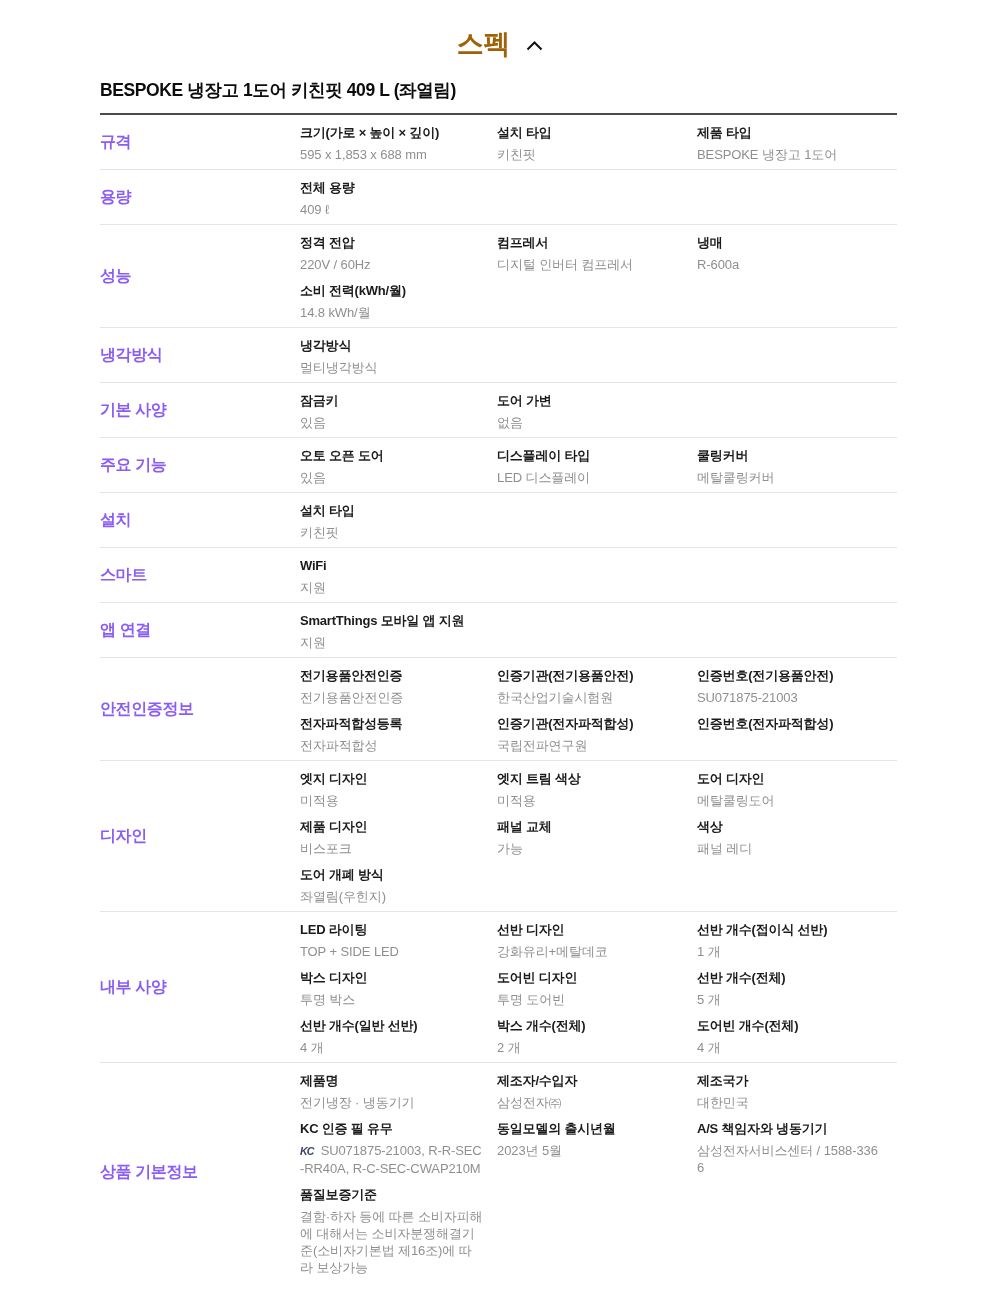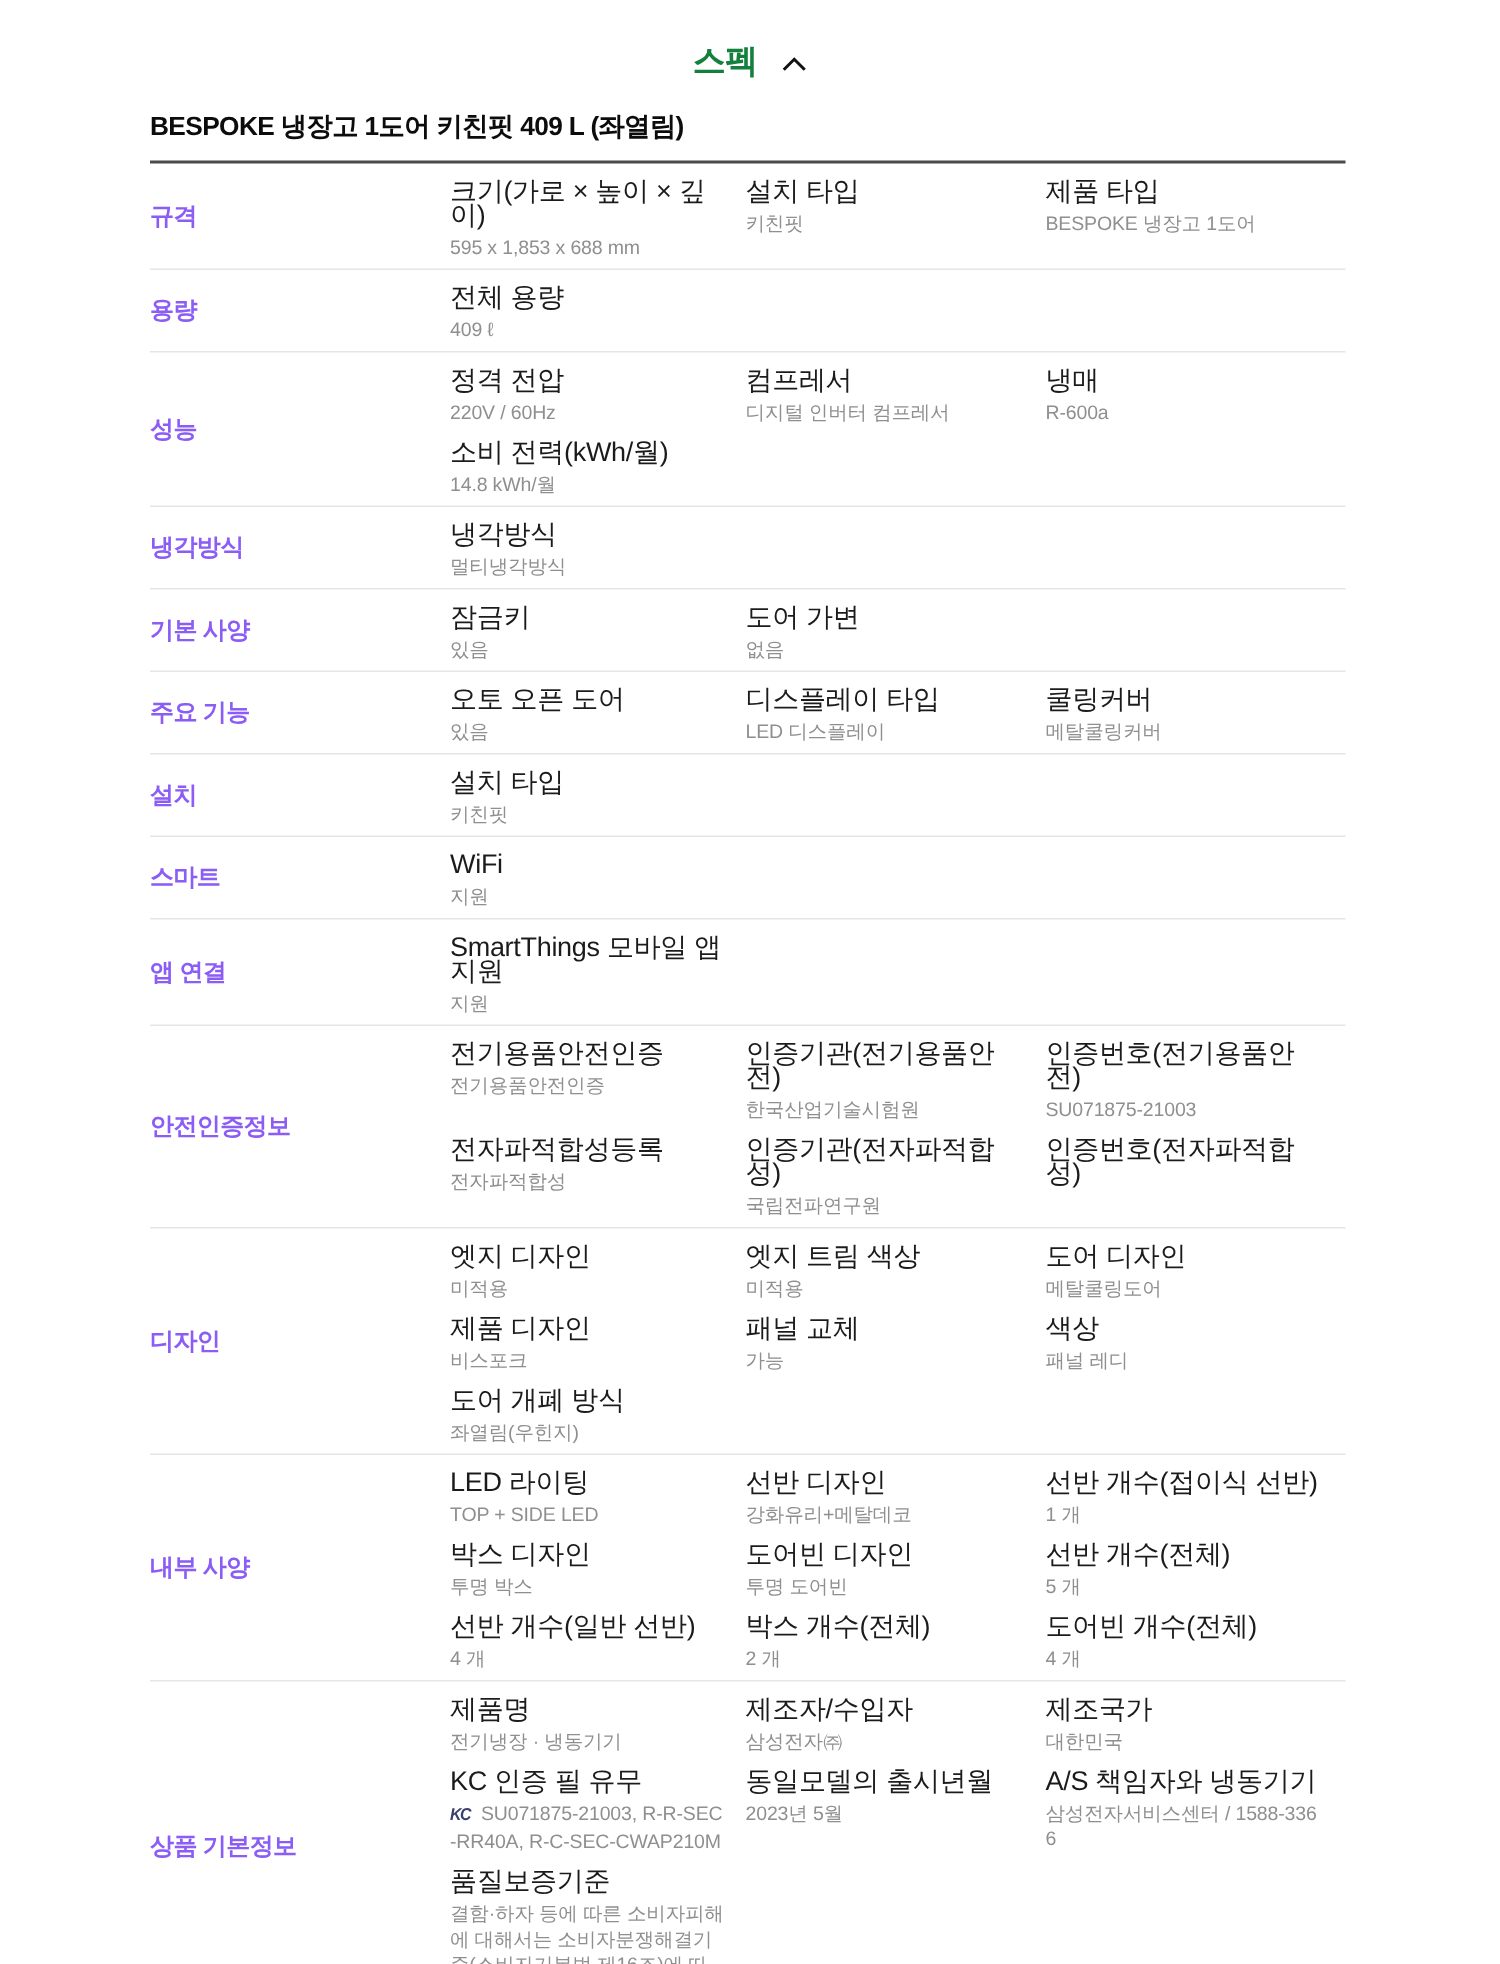--- a/index.html
+++ b/index.html
@@ -20,24 +20,24 @@
     color:var(--text-strong);
     -webkit-font-smoothing:antialiased;
   }
   .spec-header{
     padding-top:26px;
     text-align:center;
     cursor:pointer;
     user-select:none;
   }
   .spec-title{
-    font-size:22px;
+    font-size:27px;
     font-weight:700;
     letter-spacing:-0.5px;
-    color:#15803d;
+    color:#a16207;
     vertical-align:middle;
   }
   .chev{
     display:inline-block;
     margin-left:12px;
     vertical-align:middle;
     margin-top:4px;
   }
   .container{
     margin:0 103px 0 100px;
@@ -70,22 +70,22 @@
     flex:1;
     display:grid;
     grid-template-columns:197px 200px 200px;
     align-items:start;
     padding:3px 0;
   }
   .item{
     padding:7px 14px 3px 0;
   }
   .ilabel{
-    font-size:18px;
-    font-weight:400;
+    font-size:13px;
+    font-weight:700;
     line-height:16px;
     letter-spacing:-0.2px;
     color:var(--text-label);
   }
   .ivalue{
     margin-top:5px;
     font-size:13px;
     line-height:17px;
     letter-spacing:-0.1px;
     color:var(--text-value);

